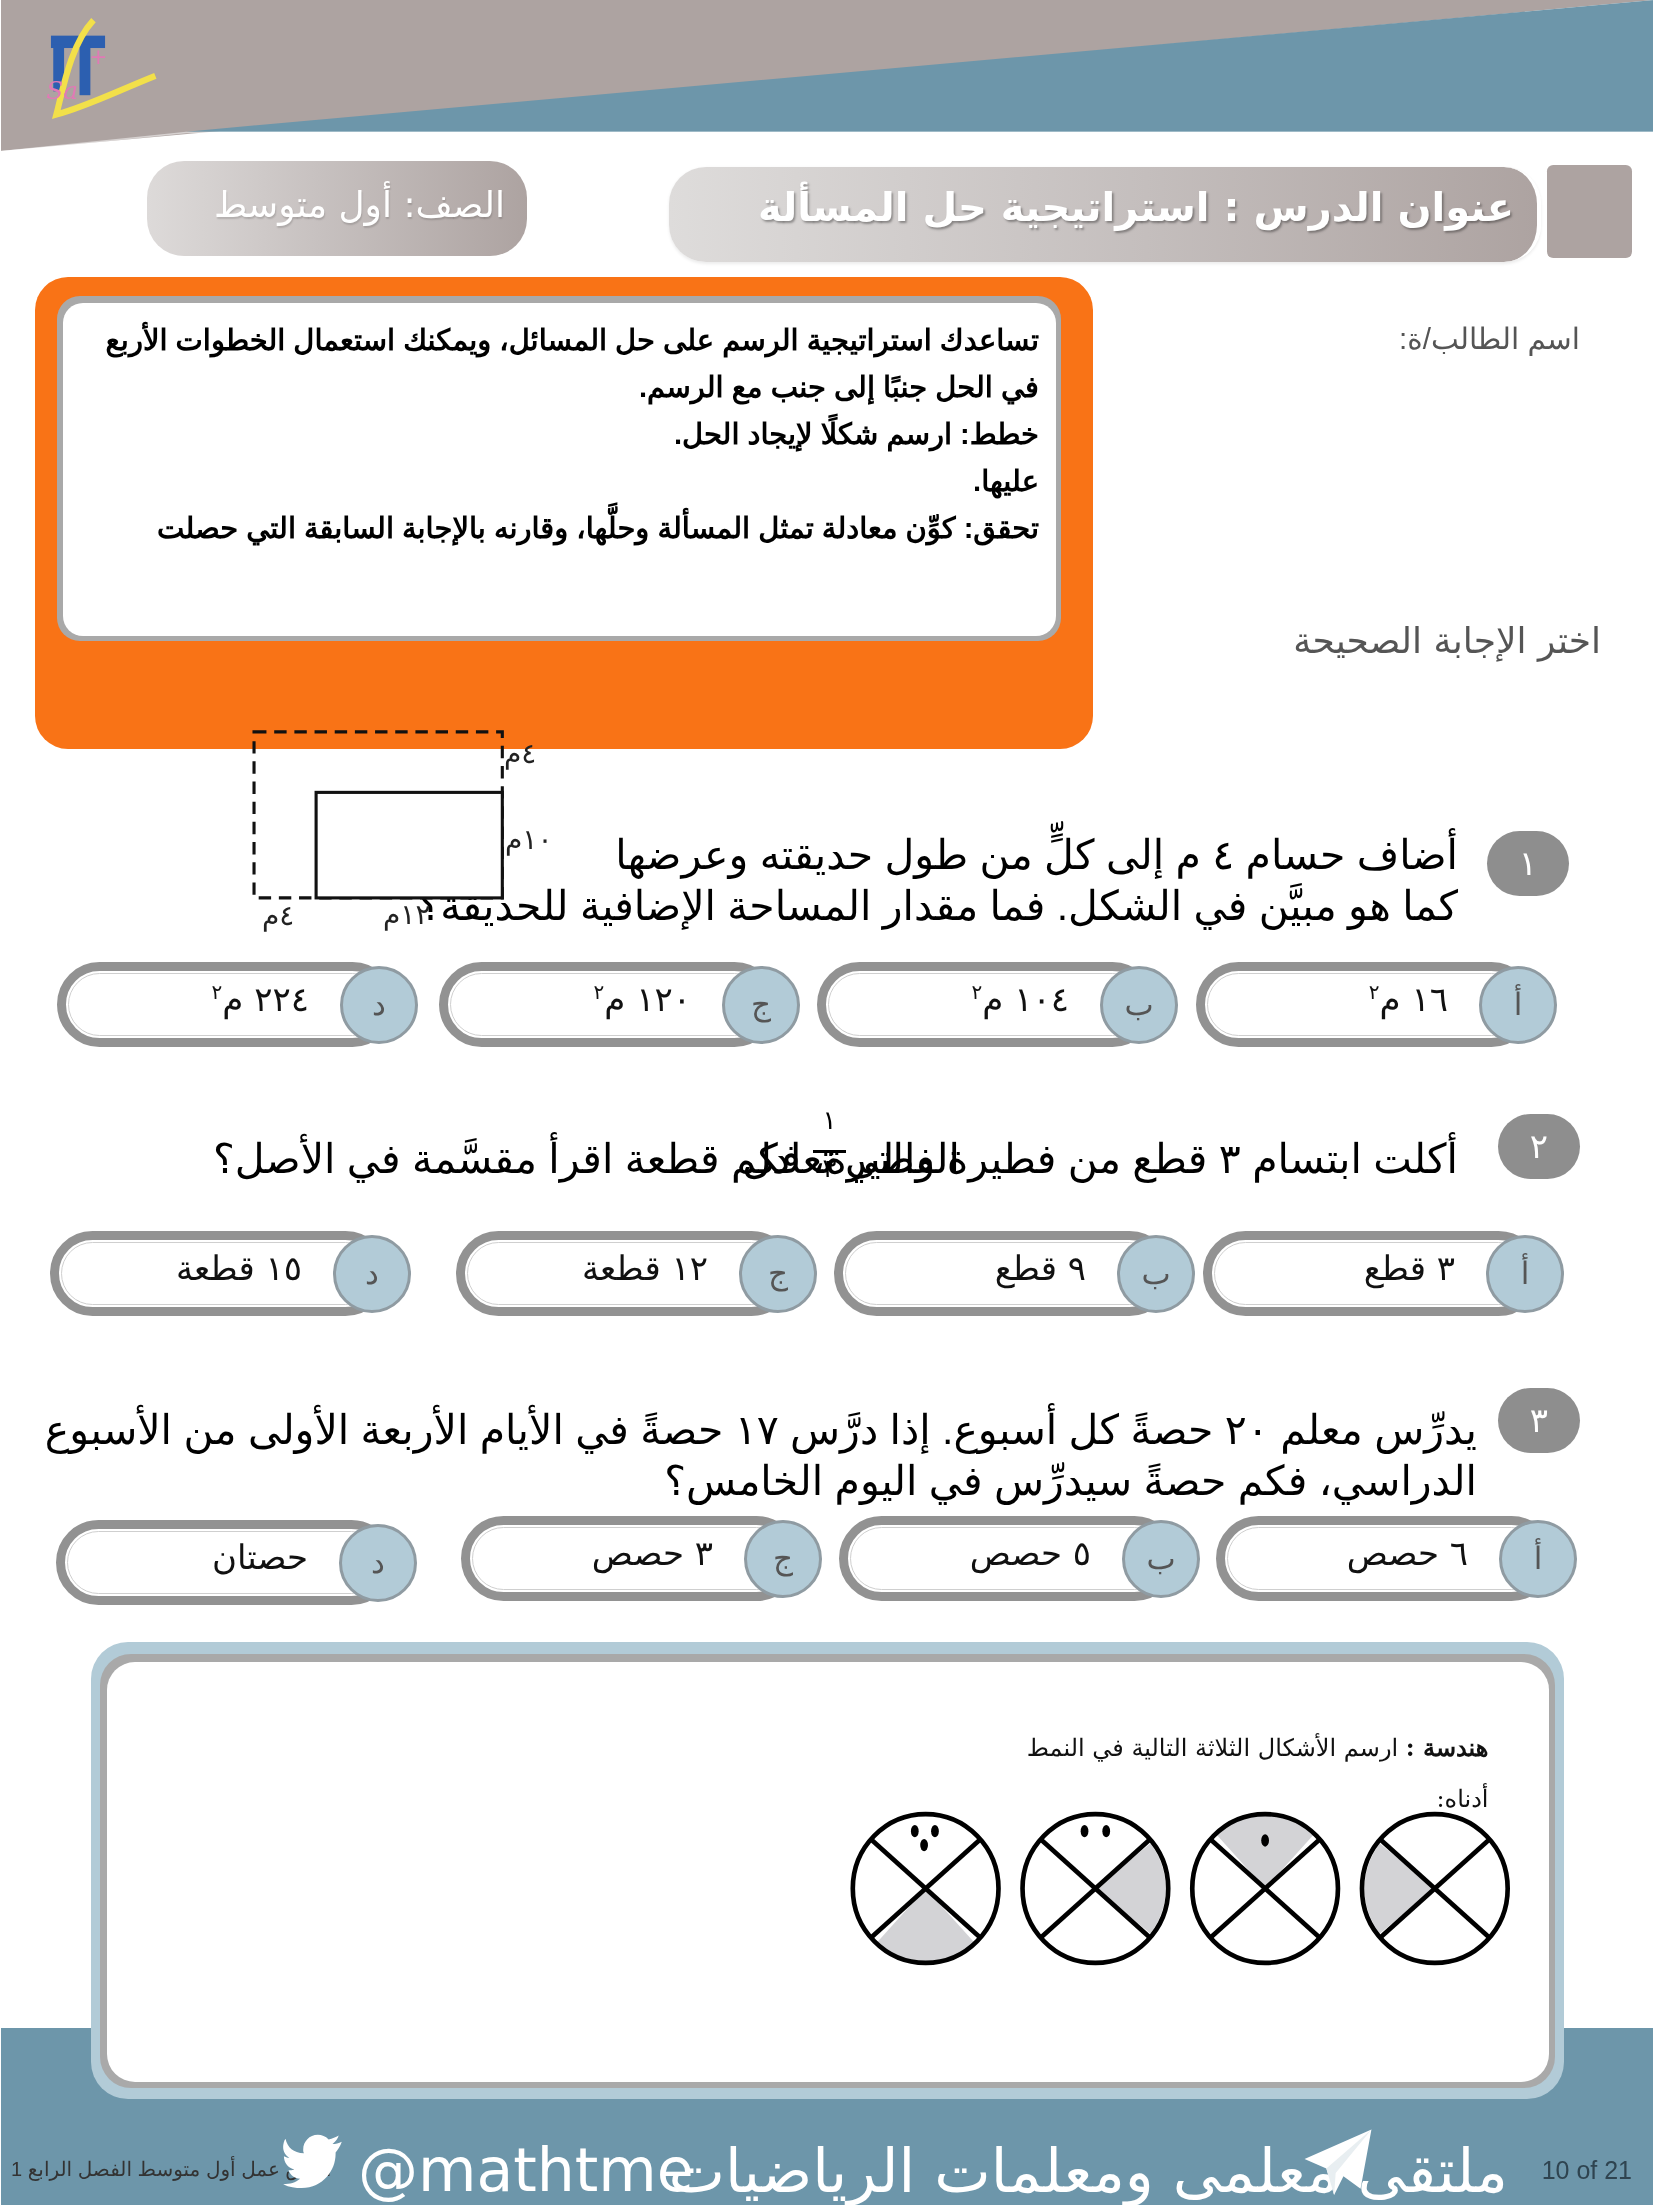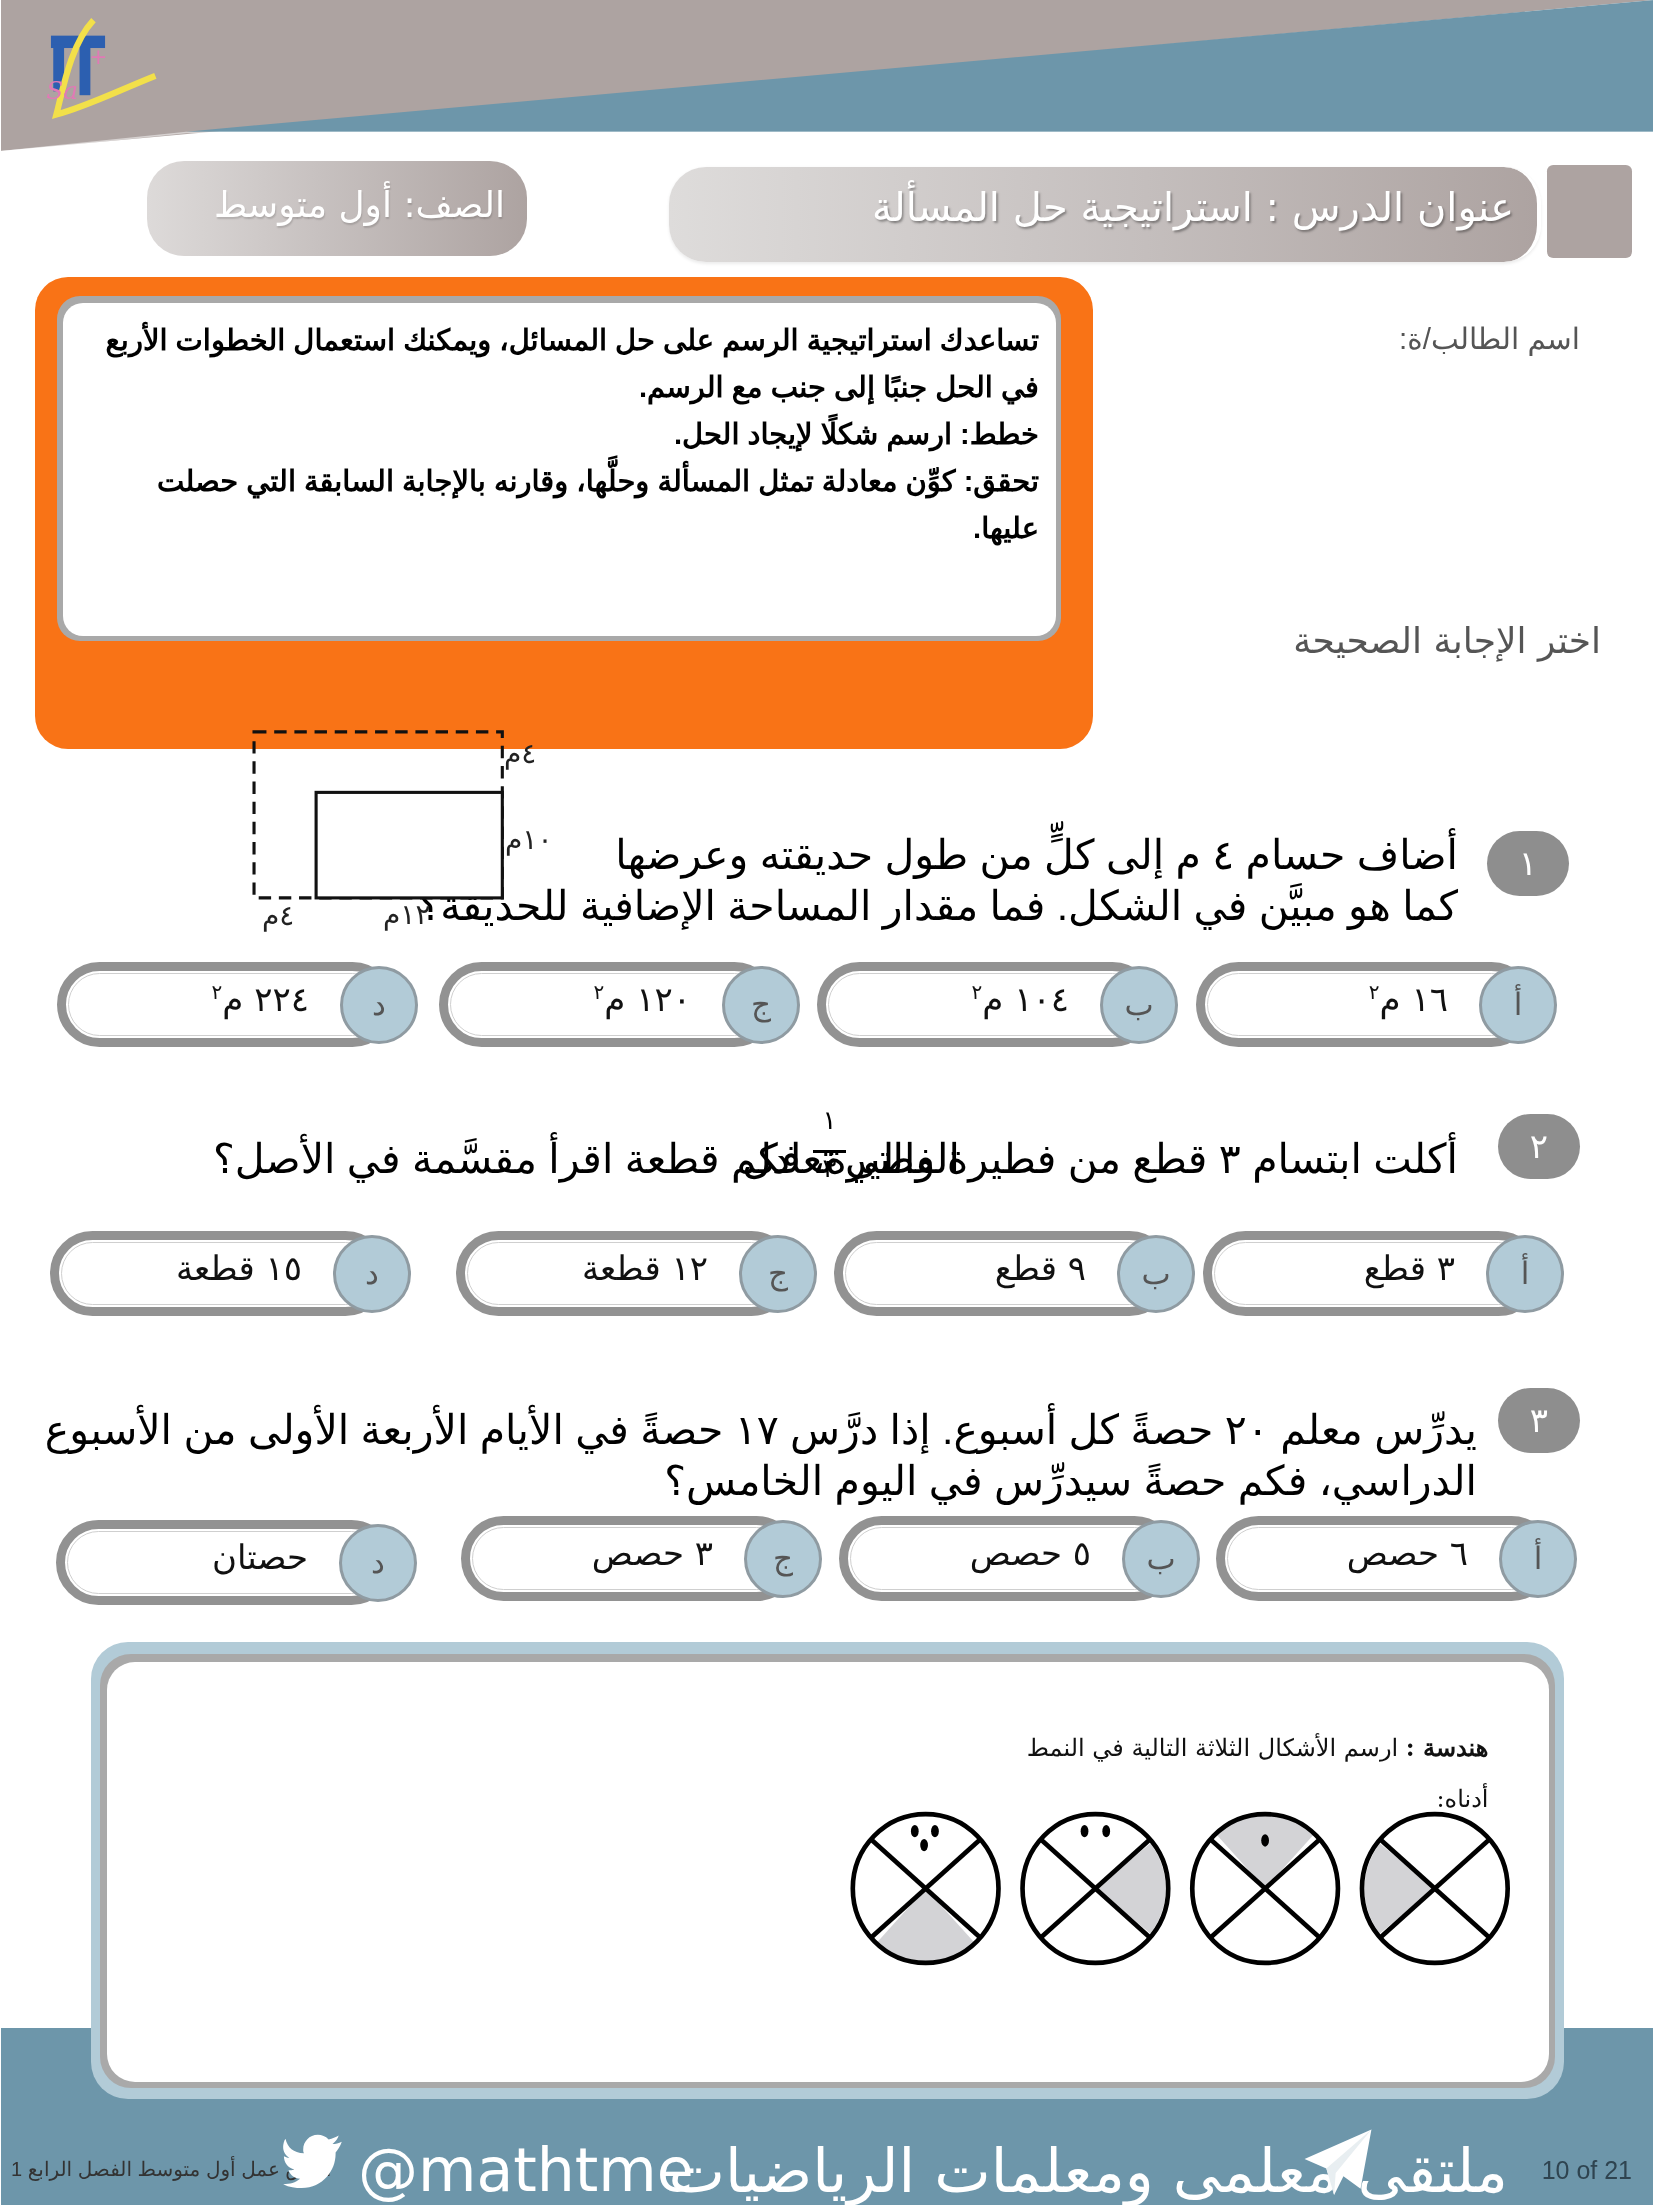--- a/index.html
+++ b/index.html
@@ -10,21 +10,21 @@
   .header-band { position: absolute; left: 0; top: 0; width: 1654px; height: 151px; }
   .logo { position: absolute; left: 39px; top: 14px; width: 136px; height: 116px; }
 
   .lesson-title-wrap { position: absolute; left: 667px; top: 165px; width: 965px; height: 97px; }
   .lesson-tab { position: absolute; right: 0; top: 0; width: 85px; height: 93px;
     background: #ada3a1; border-radius: 6.2px; }
   .lesson-pill { position: absolute; right: 91px; top: 2.3px; width: 872px; height: 95px;
     border-radius: 37px; background: linear-gradient(to left, #ada3a1 0%, #c4bebd 45%, #dedcdb 100%);
     border-right: 4.7px solid #ffffff; box-shadow: 0 1.6px 3.1px rgba(0,0,0,0.08); }
   .lesson-title { position: absolute; right: 23px; top: 17px; font-family: "DejaVu Sans", sans-serif;
-    font-weight: normal; font-size: 40px; color: #ffffff; text-shadow: 1.6px 2.3px 2.3px rgba(0,0,0,0.35);
+    font-weight: bold; font-size: 40px; color: #ffffff; text-shadow: 1.6px 2.3px 2.3px rgba(0,0,0,0.35);
     white-space: nowrap; }
 
   .grade-pill { position: absolute; left: 147px; top: 161px; width: 380px; height: 95px;
     border-radius: 37px; background: linear-gradient(to left, #ada3a1 0%, #c7c1c0 55%, #dddad9 100%); }
   .grade-label { position: absolute; right: 22px; top: 23px; font-size: 36px; color: #ffffff;
     white-space: nowrap; text-shadow: 0.8px 1.6px 1.6px rgba(0,0,0,0.15); }
 
   
   .strategy-outer { position: absolute; left: 35px; top: 277px; width: 1058px; height: 472px;
     background: #f97316; border-radius: 33px; }
@@ -123,22 +123,22 @@
 <div class="grade-pill">
   <span class="grade-label">الصف: أول متوسط</span>
 </div>
 
 <div class="strategy-outer">
   <div class="strategy-gray"></div>
   <div class="strategy-inner">
     <div class="strategy-line">تساعدك استراتيجية الرسم على حل المسائل، ويمكنك استعمال الخطوات الأربع</div>
     <div class="strategy-line">في الحل جنبًا إلى جنب مع الرسم.</div>
     <div class="strategy-line">خطط: ارسم شكلًا لإيجاد الحل.</div>
+    <div class="strategy-line">عليها.</div>
     <div class="strategy-line">تحقق: كوِّن معادلة تمثل المسألة وحلَّها، وقارنه بالإجابة السابقة التي حصلت</div>
-    <div class="strategy-line">عليها.</div>
   </div>
 </div>
 
 <div class="student-name">اسم الطالب/ة:</div>
 <div class="choose-heading">اختر الإجابة الصحيحة</div>
 
 <div class="q-badge" style="right:85px; top:831px;">١</div>
 <div class="q-text" style="right:196px; top:830px;">
   <div>أضاف حسام ٤ م إلى كلٍّ من طول حديقته وعرضها</div>
   <div>كما هو مبيَّن في الشكل. فما مقدار المساحة الإضافية للحديقة؟</div>

